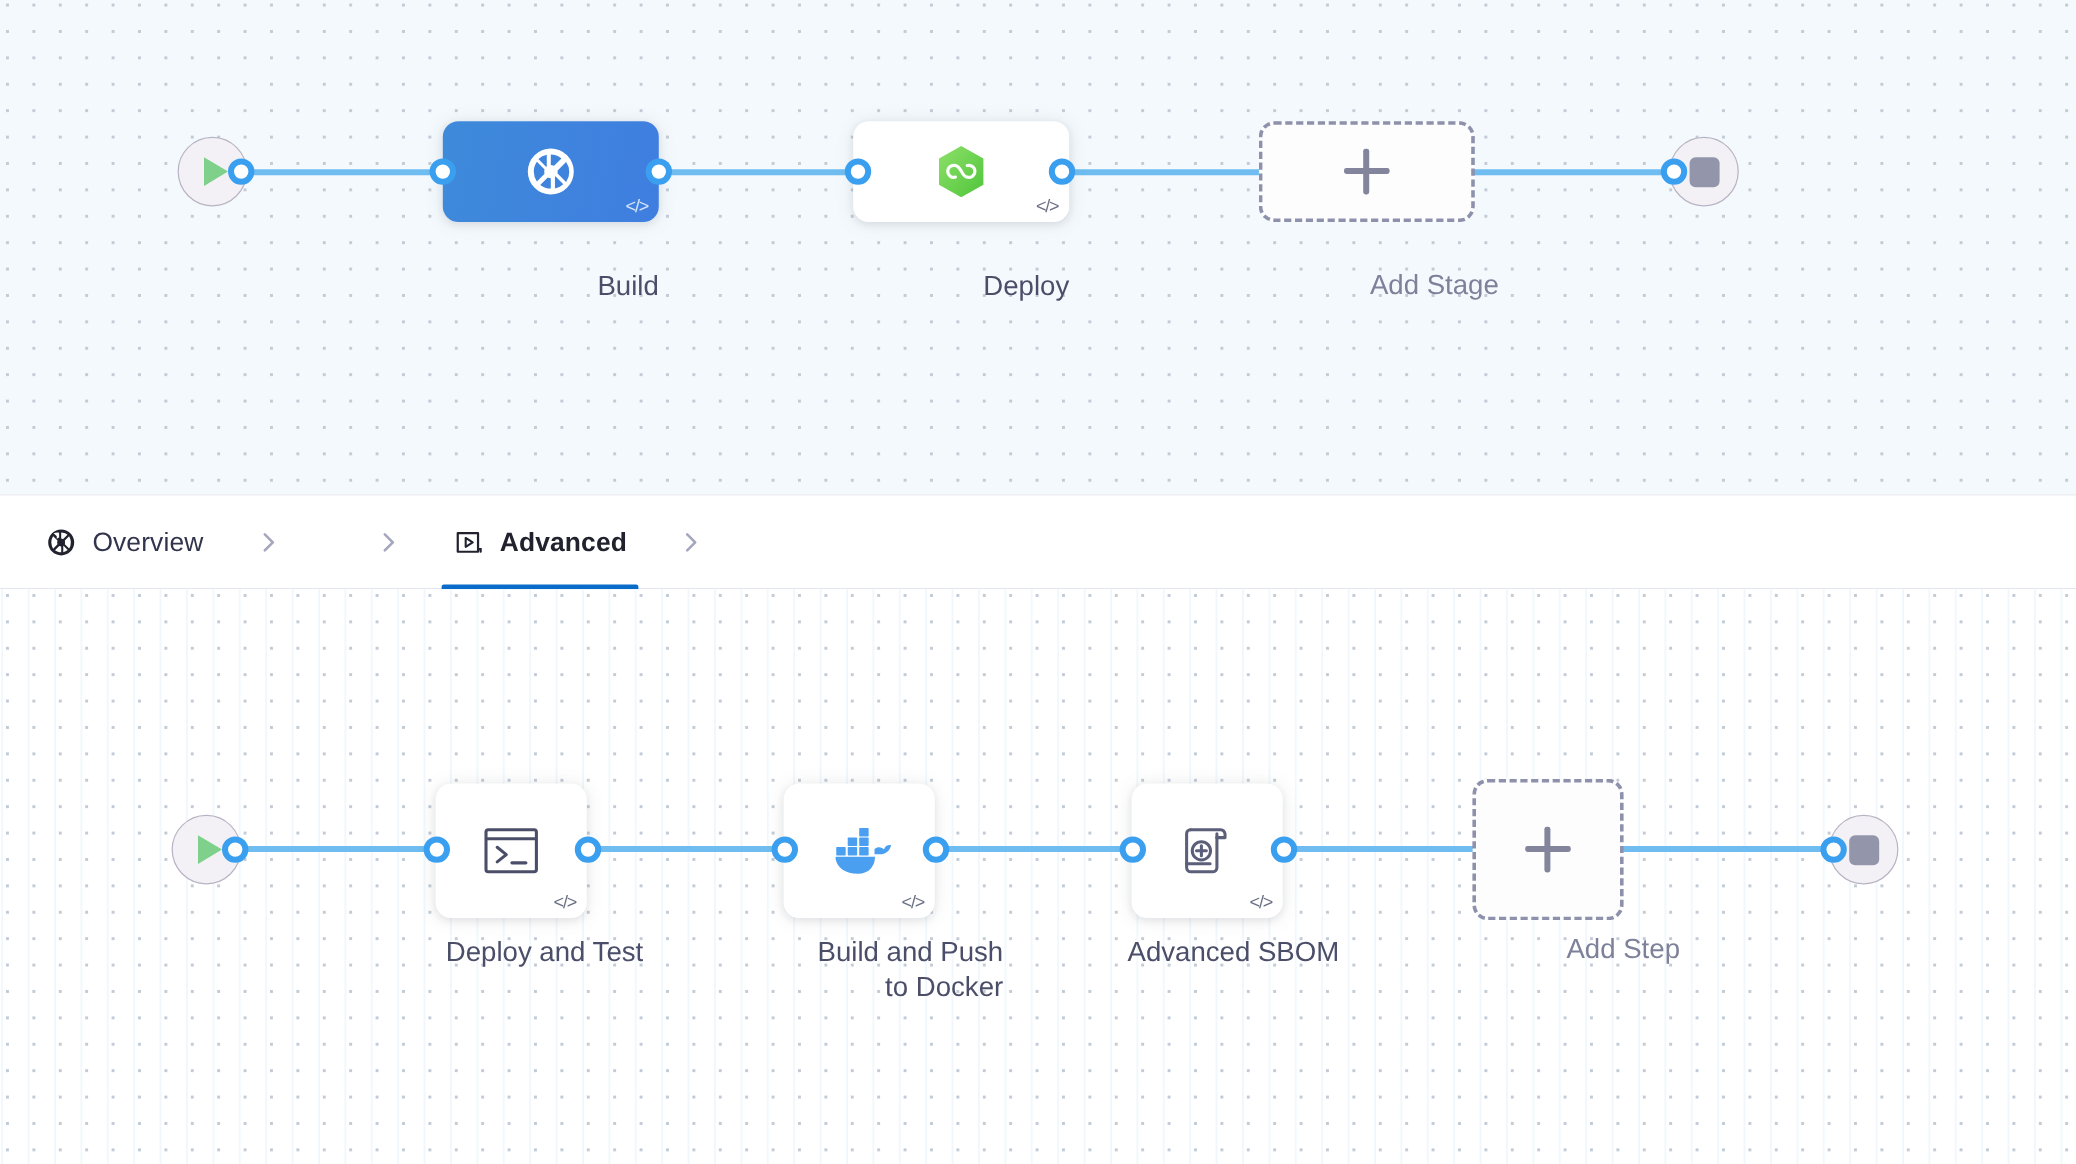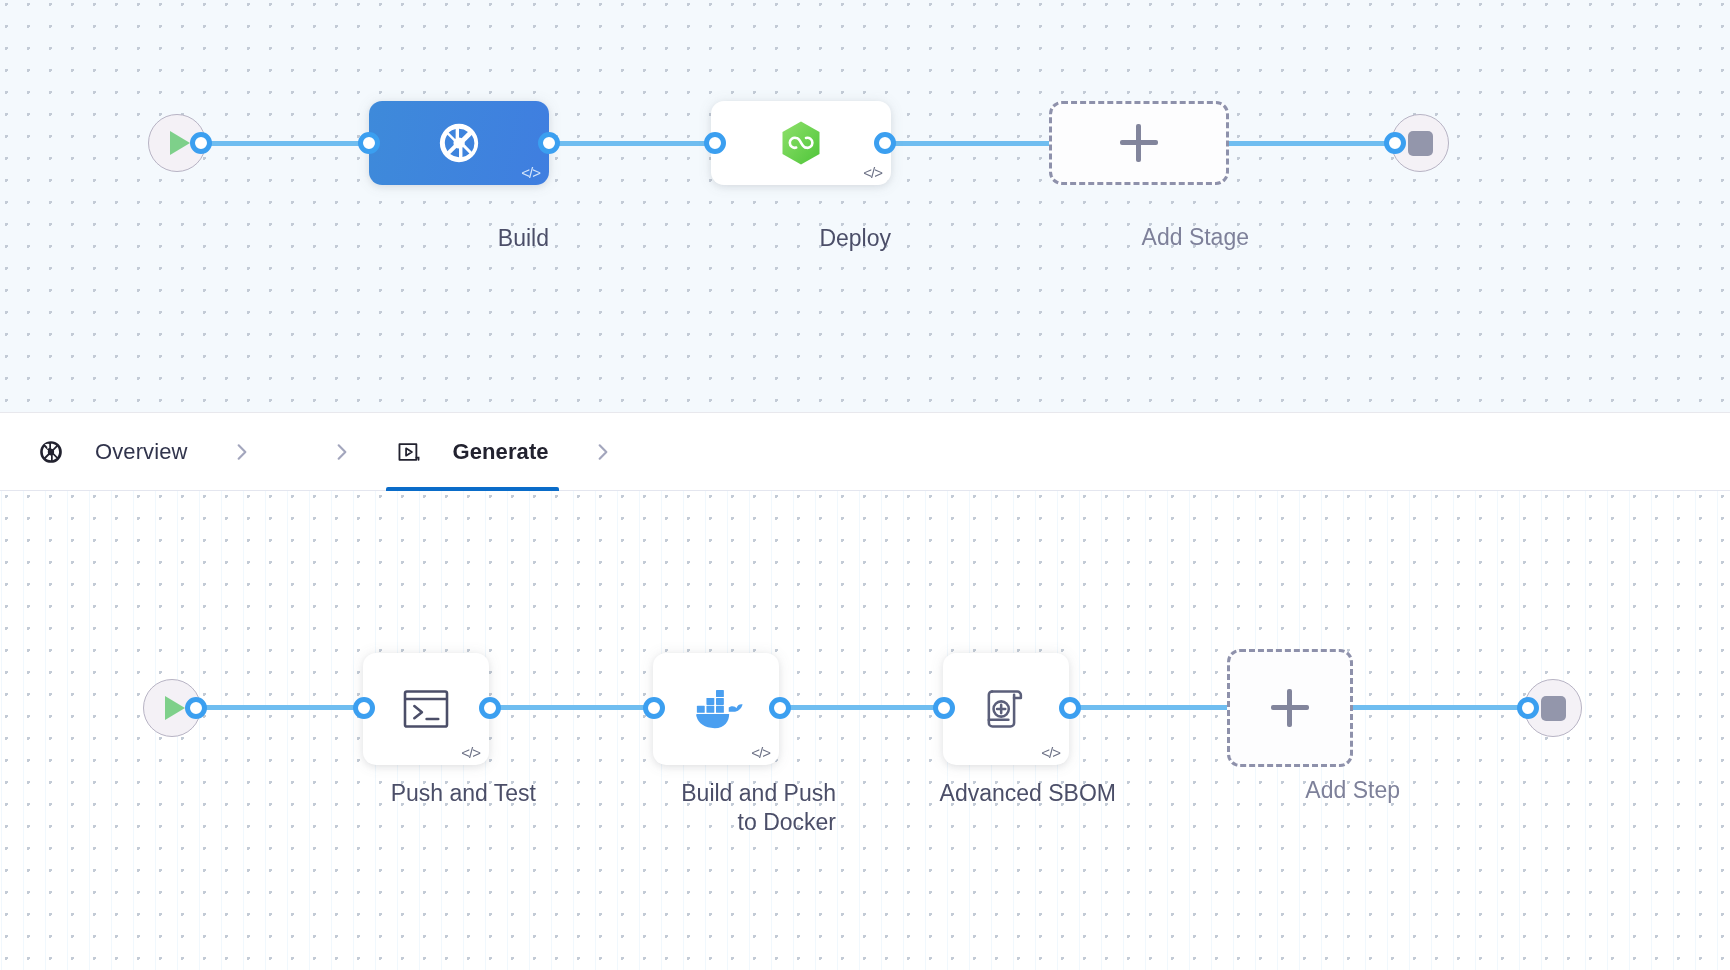--- a/index.html
+++ b/index.html
@@ -53,21 +53,21 @@
     height: 78px;
     background: #ffffff;
     border-bottom: 1px solid #e4e6ef;
     display: flex;
     align-items: center;
     padding-left: 34px;
   }
   .tab {
     display: flex;
     align-items: center;
-    gap: 31px;
+    gap: 13px;
     height: 78px;
     position: relative;
     cursor: pointer;
     padding: 0 4px;
     justify-content: center;
   }
   .tab-label {
     font-size: 22px;
     color: #31344c;
     letter-spacing: .1px;
@@ -263,21 +263,21 @@
           <path d="M8 4l8 8-8 8" fill="none" stroke="#a3a6bd" stroke-width="2.6" stroke-linecap="round" stroke-linejoin="round"></path>
         </svg>
     </span>
 
     <div class="tab active">
       <svg class="tab-icon" viewBox="0 0 24 24">
         <path d="M3.2 4.8h15.6v14.4H3.2z" fill="none" stroke="#22222f" stroke-width="1.7" stroke-linejoin="round"></path>
         <path d="M9.3 8.6l5.4 3.4-5.4 3.4z" fill="none" stroke="#22222f" stroke-width="1.6" stroke-linejoin="round"></path>
         <path d="M18.8 17.2h2v2" fill="none" stroke="#22222f" stroke-width="1.7" stroke-linecap="round"></path>
       </svg>
-      <span class="tab-label">Generate</span>
+      <span class="tab-label">Advanced</span>
     </div>
 
     <span class="tab-sep">
       <svg viewBox="0 0 24 24" width="24" height="30">
           <path d="M8 4l8 8-8 8" fill="none" stroke="#a3a6bd" stroke-width="2.6" stroke-linecap="round" stroke-linejoin="round"></path>
         </svg>
     </span>
 
   </div>
 
@@ -298,21 +298,21 @@
     <div class="node step" style="left:363px; top:162px;">
       <svg viewBox="0 0 48 48" width="56" height="56">
         <rect x="6" y="9" width="36" height="30" rx="1.6" fill="none" stroke="#4b4e68" stroke-width="2.2"></rect>
         <path d="M6 15.4h36" stroke="#4b4e68" stroke-width="2.2"></path>
         <path d="M14 21.5l6.5 5.2-6.5 5.2" fill="none" stroke="#4b4e68" stroke-width="2.2" stroke-linecap="round" stroke-linejoin="round"></path>
         <path d="M24.5 32.6h10" stroke="#4b4e68" stroke-width="2.2" stroke-linecap="round"></path>
       </svg>
       <span class="node-code">&lt;/&gt;</span>
     </div>
     <div class="port" style="left:479px; top:206px;"></div>
-    <div class="node-label" style="left:316px; top:288px; width:220px;">Push and Test</div>
+    <div class="node-label" style="left:316px; top:288px; width:220px;">Deploy and Test</div>
 
     <div class="port" style="left:643px; top:206px;"></div>
     <div class="node step" style="left:653px; top:162px;">
       <svg viewBox="0 0 64 64" width="68" height="68">
         <g fill="#4a9ff0">
           <rect x="14" y="29" width="7.4" height="6.6" rx="0.6"></rect>
           <rect x="23" y="29" width="7.4" height="6.6" rx="0.6"></rect>
           <rect x="32" y="29" width="7.4" height="6.6" rx="0.6"></rect>
           <rect x="23" y="21.6" width="7.4" height="6.6" rx="0.6"></rect>
           <rect x="32" y="21.6" width="7.4" height="6.6" rx="0.6"></rect>

